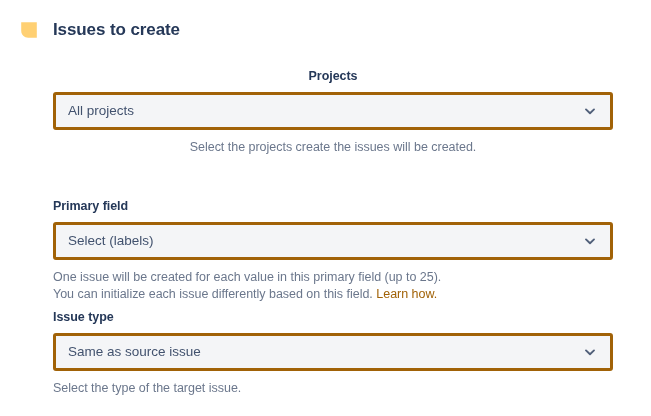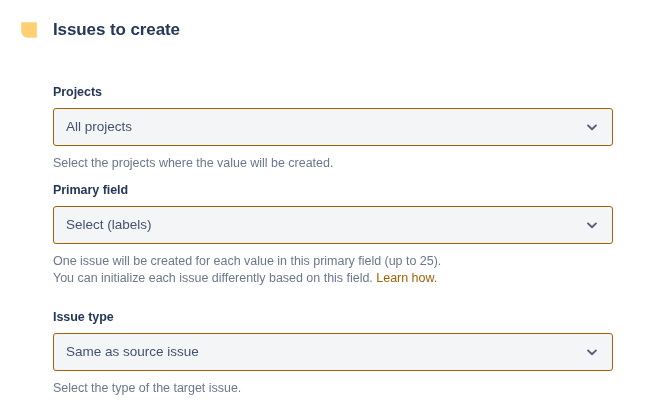--- a/index.html
+++ b/index.html
@@ -60,21 +60,21 @@
     color: #253858;
     line-height: 16px;
     margin: 0 0 8px 0;
     letter-spacing: -0.05px;
   }
   .select-box {
     position: relative;
     width: 560px;
     height: 38px;
     background: #f4f5f7;
-    border: 1px solid #a16207;
+    border: 3px solid #a16207;
     border-radius: 3px;
     box-sizing: border-box;
     display: flex;
     align-items: center;
     cursor: pointer;
   }
   .select-value {
     font-size: 13.5px;
     color: #42526e;
     padding-left: 12px;
@@ -102,22 +102,22 @@
   .helper-line {
     display: block;
   }
   .learn-link {
     color: #a16207;
     text-decoration: none;
     cursor: pointer;
   }
 
   
-  #group-projects     { top: 84px; }
-  #group-primaryfield { top: 182px; }
+  #group-projects     { top: 68px; text-align: center; }
+  #group-primaryfield { top: 198px; }
   #group-issuetype    { top: 309px; }
 </style>
 </head>
 <body>
 
 <div class="panel">
 
   <div class="section-header">
     <svg class="header-icon" viewBox="0 0 20 20" aria-hidden="true">
       <path d="M2.2 2.2 H17.8 V17.8 H9.2 C5.3 17.8 2.2 14.7 2.2 10.8 Z" fill="#ffd073"></path>
@@ -127,21 +127,21 @@
 
   <div class="field-group" id="group-projects">
     <div class="field-label">Projects</div>
     <div class="select-box">
       <span class="select-value" title="All projects">All projects</span>
       <svg class="chevron" viewBox="0 0 14 14" aria-hidden="true">
         <path d="M3 5.4 L7 9.2 L11 5.4" fill="none" stroke="#505f79" stroke-width="1.9" stroke-linecap="round" stroke-linejoin="round"></path>
       </svg>
     </div>
     <div class="helper-text">
-      <span class="helper-line">Select the projects where the value will be created.</span>
+      <span class="helper-line">Select the projects create the issues will be created.</span>
     </div>
   </div>
 
   <div class="field-group" id="group-primaryfield">
     <div class="field-label">Primary field</div>
     <div class="select-box">
       <span class="select-value" title="Labels (labels)">Select (labels)</span>
       <svg class="chevron" viewBox="0 0 14 14" aria-hidden="true">
         <path d="M3 5.4 L7 9.2 L11 5.4" fill="none" stroke="#505f79" stroke-width="1.9" stroke-linecap="round" stroke-linejoin="round"></path>
       </svg>

